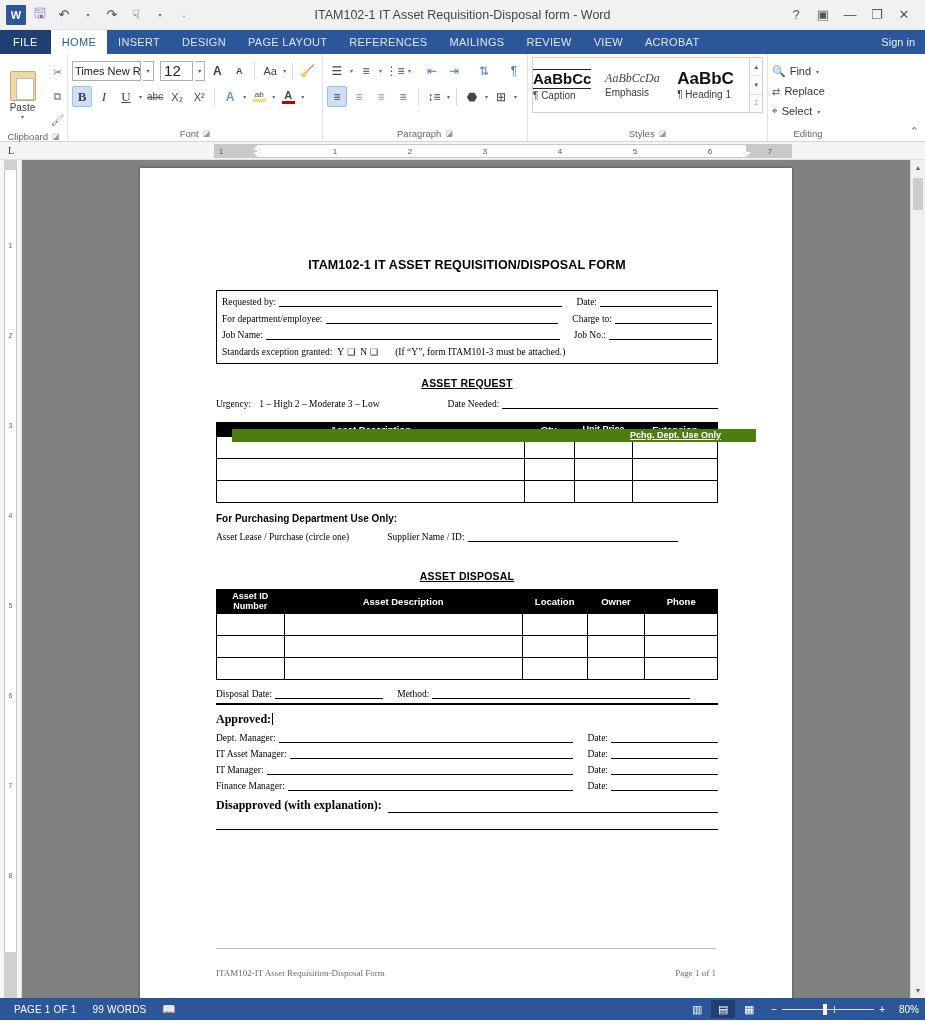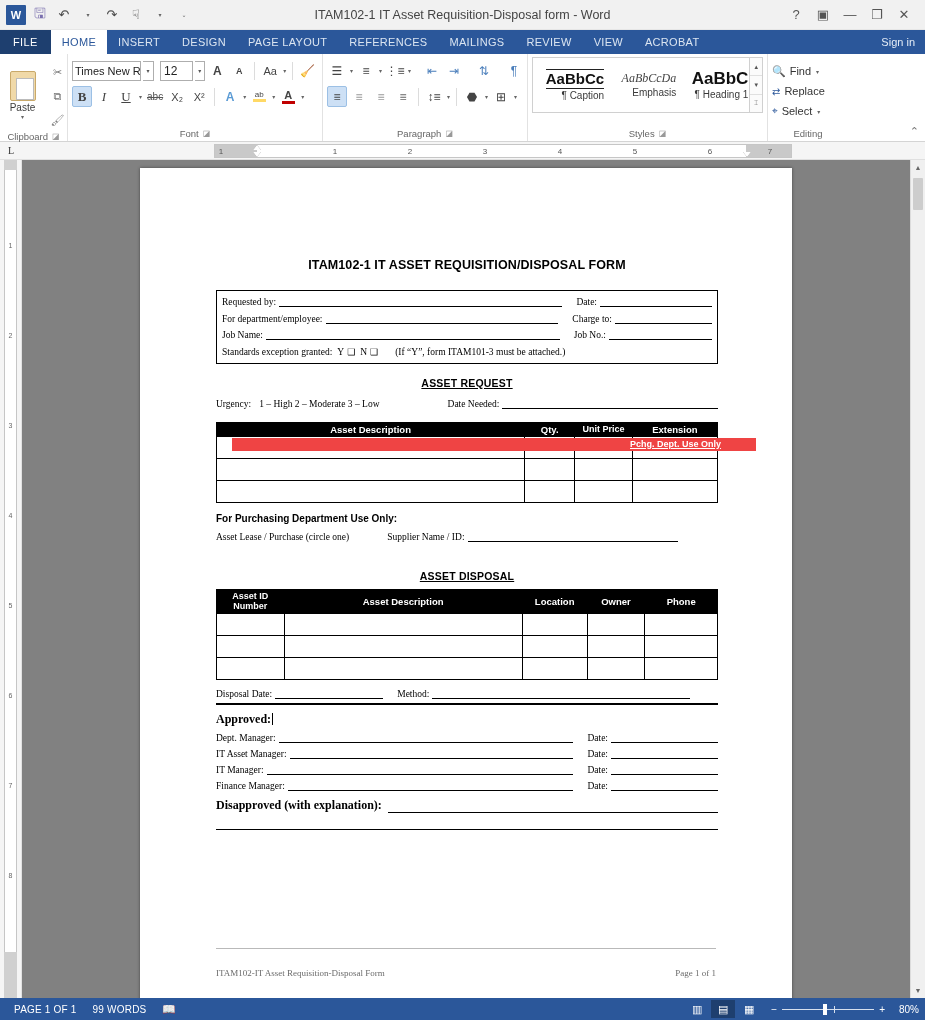--- a/index.html
+++ b/index.html
@@ -109,21 +109,21 @@
 
   
   .g-font { width: 255px; }
   .fontname {
     width: 82px; height: 20px; border: 1px solid #aeaeae; background: #fff;
     font-size: 11px; color: #222; padding: 0 2px; display: flex;
     align-items: center; overflow: hidden; white-space: nowrap;
   }
   .fontsize {
     width: 38px; height: 20px; border: 1px solid #aeaeae; background: #fff;
-    font-size: 12px; color: #222; padding: 0 3px; display: flex;
+    font-size: 15px; color: #222; padding: 0 3px; display: flex;
     align-items: center;
   }
   .combo-caret {
     width: 12px; height: 20px; border: 1px solid #aeaeae; border-left: none;
     background: #fff; display: flex; align-items: center; justify-content: center;
     font-size: 6px; color: #555;
   }
   .b-bold { font-weight: bold; font-family: "Liberation Serif", serif; font-size: 13px; }
   .b-ital { font-style: italic; font-family: "Liberation Serif", serif; font-size: 13px; }
   .b-und  { text-decoration: underline; font-family: "Liberation Serif", serif; font-size: 13px; }
@@ -135,21 +135,21 @@
   .g-para { width: 205px; }
 
   
   .g-styles { width: 240px; }
   .styles-box {
     display: flex; border: 1px solid #d0d0d0; background: #fff;
     height: 56px; align-items: stretch;
   }
   .style-item {
     width: 74px; display: flex; flex-direction: column;
-    align-items: flex-end; justify-content: center; gap: 1px;
+    align-items: flex-start; justify-content: center; gap: 1px;
     border-right: 1px solid transparent;
   }
   .style-prev { font-size: 16px; color: #111; line-height: 1.1; }
   .style-prev.caption { font-weight: bold; font-family: "Liberation Sans", sans-serif;
     border-top: 1px solid #222; border-bottom: 1px solid #222; padding: 1px 0; font-size: 15px; }
   .style-prev.emph { font-style: italic; font-family: "Liberation Serif", serif; font-size: 12px; color: #444; }
   .style-prev.head1 { font-weight: bold; font-size: 17px; }
   .style-name { font-size: 10px; color: #3a3a3a; white-space: nowrap; }
   .styles-scroll {
     width: 13px; display: flex; flex-direction: column;
@@ -261,22 +261,22 @@
 
   .urgency-row {
     display: flex; font-size: 9.5px; margin-top: 10px; align-items: flex-end;
   }
   .urg-left { white-space: nowrap; }
   .urg-right { display: flex; align-items: flex-end; flex: 1; margin-left: 68px; }
 
   
   .tbl-wrap { margin-top: 7px; position: relative; }
   .pchg-bar {
-    position: absolute; left: 0; top: 16px; height: 13px;
-    background: #ef4444; display: flex; align-items: center;
+    position: absolute; left: 0; top: 7px; height: 13px;
+    background: #4d7c0f; display: flex; align-items: center;
   }
   .pchg-text {
     position: absolute; color: #fff; font-family: "Liberation Sans", sans-serif;
     font-weight: bold; font-size: 9px; white-space: nowrap;
     text-decoration: underline; top: 1px;
   }
   table.ftable { border-collapse: collapse; width: 100%; table-layout: fixed; }
   table.ftable th {
     background: #000; color: #fff; font-family: "Liberation Sans", sans-serif;
     font-weight: bold; font-size: 9.5px; border: 1px solid #000;

